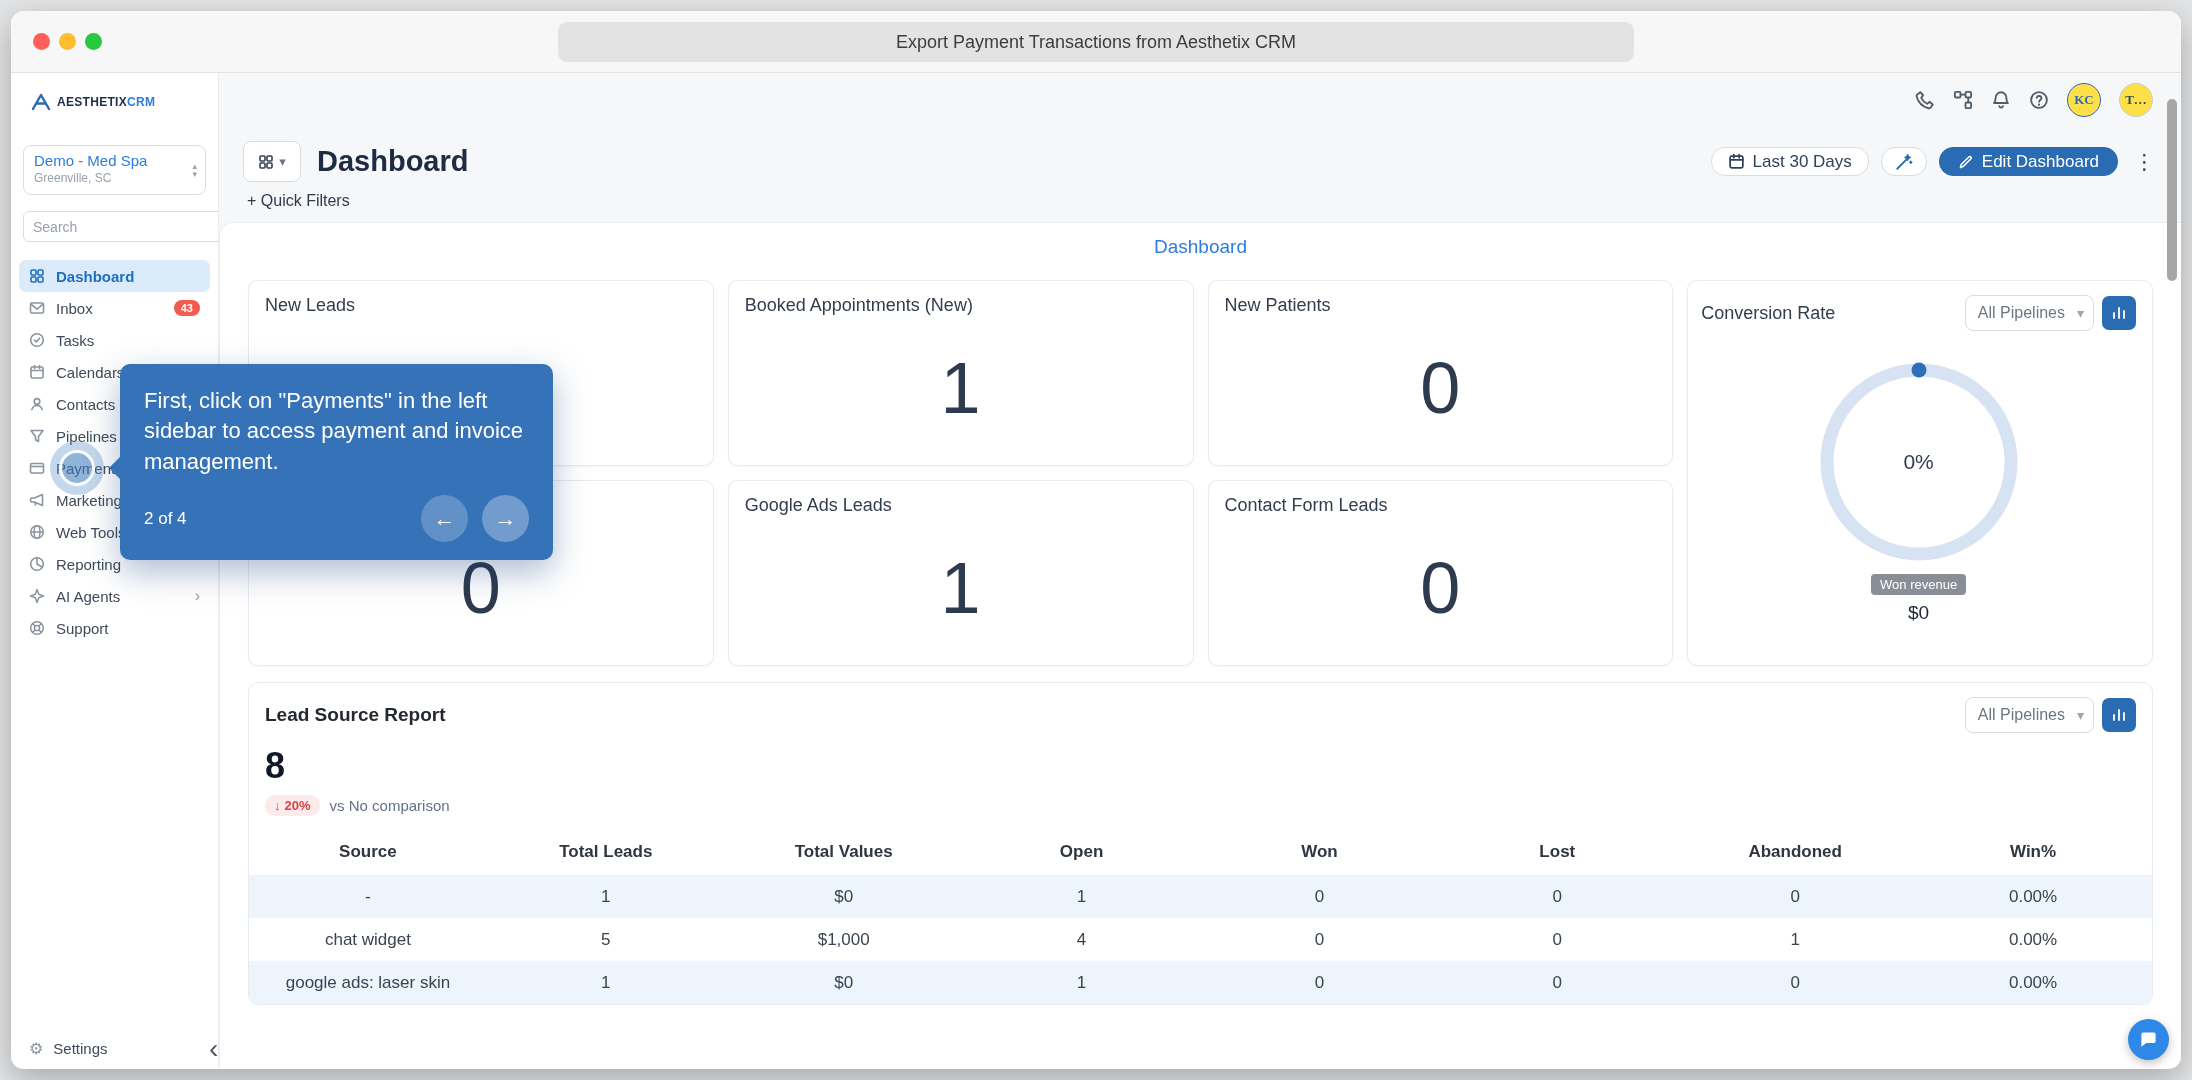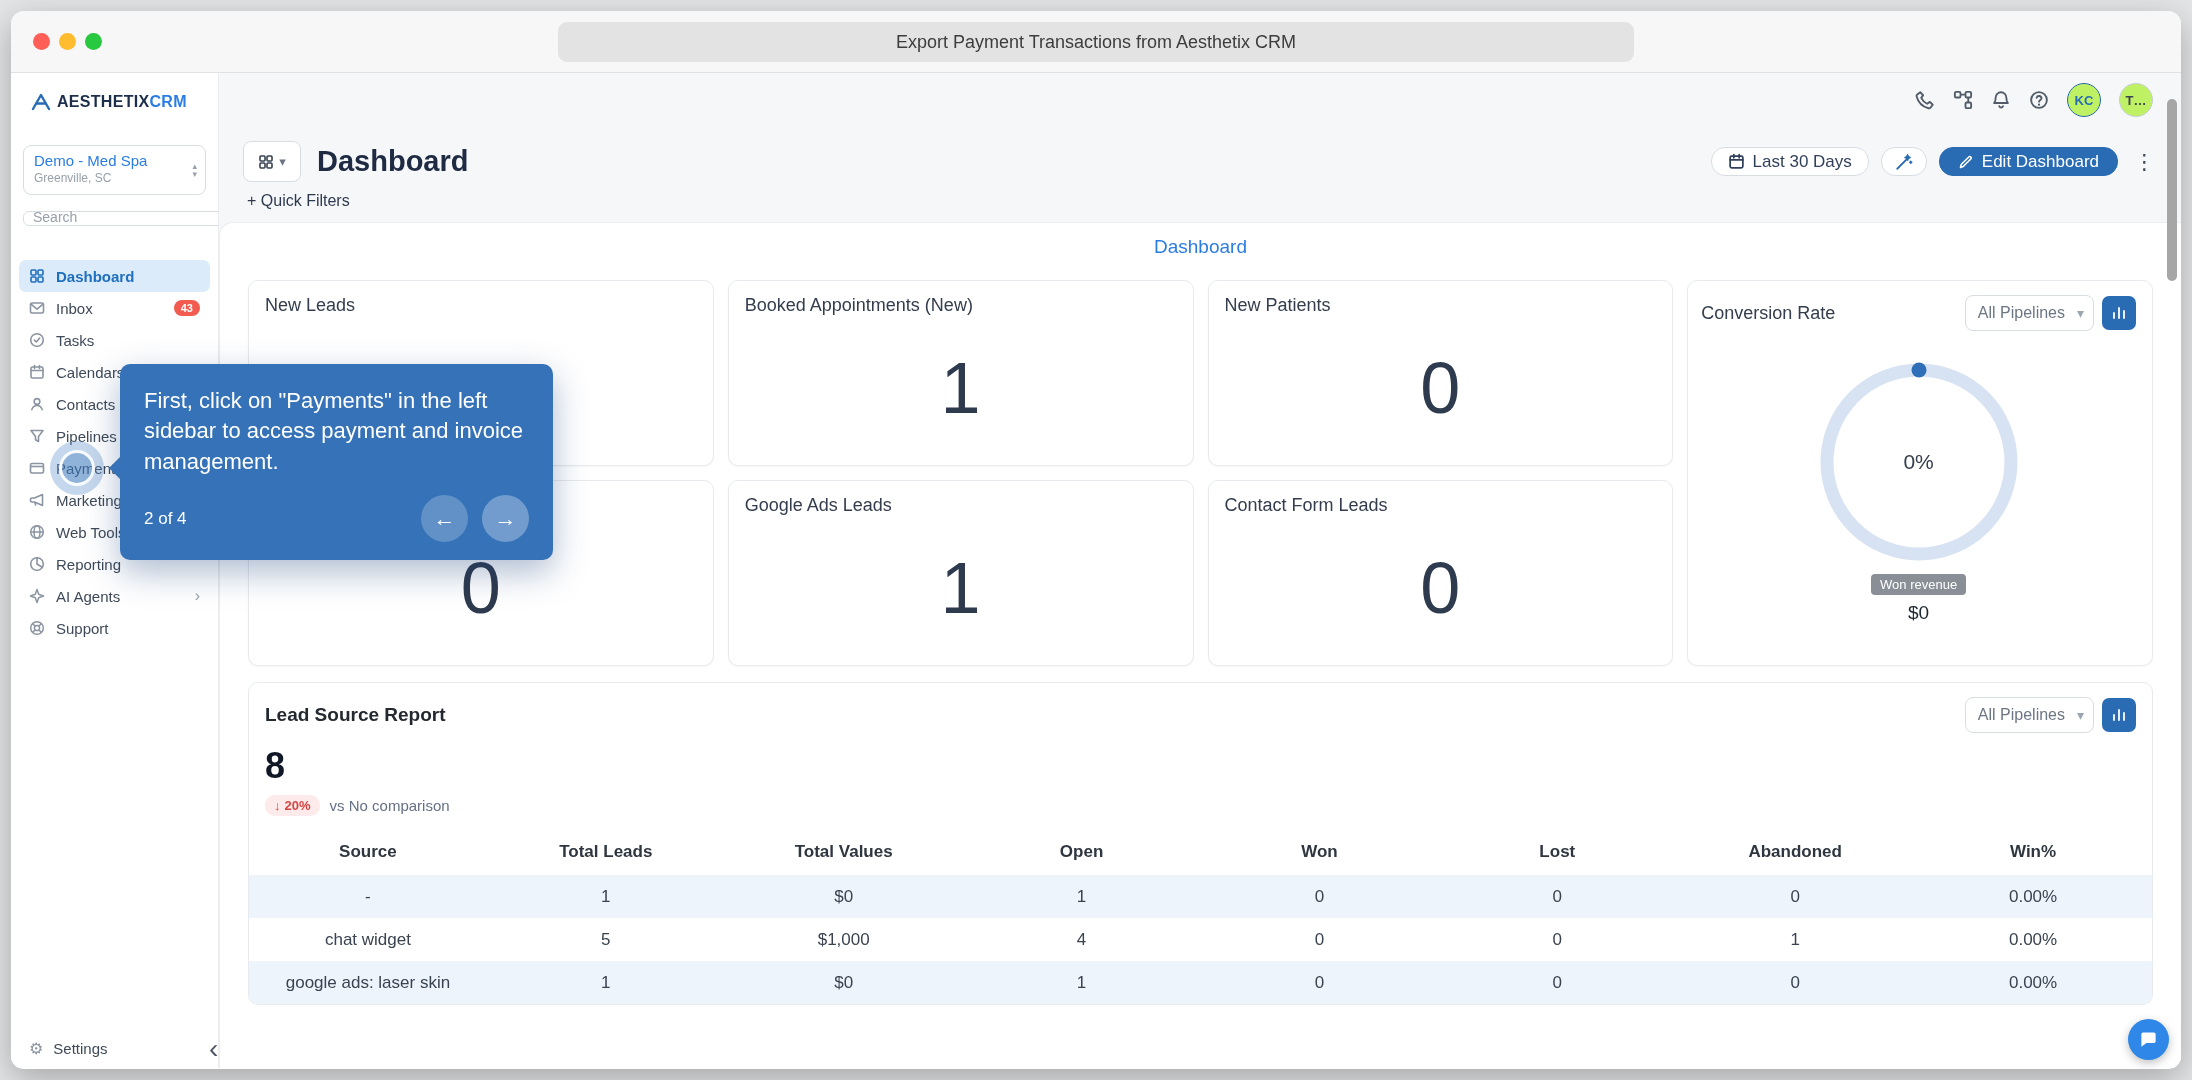--- a/index.html
+++ b/index.html
@@ -21,31 +21,31 @@
   .title-pill{ position:absolute; left:50%; transform:translateX(-50%); top:11px;
     width:1076px; height:40px; background:#e3e3e3; border-radius:9px;
     display:flex; align-items:center; justify-content:center; font-size:18px; color:#3d3d3d; }
 
   .app{ display:flex; height:calc(100% - 63px); position:relative; }
 
   
   .sidebar{ width:208px; background:#fff; border-right:1px solid #ececec;
     display:flex; flex-direction:column; flex:none; }
   .brand{ height:58px; display:flex; align-items:center; padding-left:20px; gap:6px; }
-  .brand-text{ font-size:16px; font-weight:700; color:#1c2e4a; letter-spacing:.3px; }
+  .brand-text{ font-size:12px; font-weight:700; color:#1c2e4a; letter-spacing:.3px; }
   .brand-text .crm{ color:var(--blue-bright); }
   .account-box{ margin:14px 12px 0; border:1px solid var(--border); border-radius:8px;
     padding:6px 24px 6px 10px; position:relative; height:50px; }
   .acc-name{ font-size:15px; color:var(--blue-bright); font-weight:500; white-space:nowrap; }
   .acc-loc{ font-size:12px; color:var(--muted); margin-top:2px; }
   .acc-chevrons{ position:absolute; right:8px; top:50%; transform:translateY(-50%);
     display:flex; flex-direction:column; line-height:8px; font-size:9px; color:var(--muted); }
   .search-row{ margin:16px 12px 0; display:flex; gap:8px; }
-  .search-box{ flex:1; height:15px; border:1px solid var(--border); border-radius:6px;
-    display:flex; align-items:flex-end; padding:0 6px 0 9px; gap:6px; }
+  .search-box{ flex:1; height:31px; border:1px solid var(--border); border-radius:6px;
+    display:flex; align-items:center; padding:0 6px 0 9px; gap:6px; }
   .search-box input{ border:none; outline:none; flex:1; min-width:0; font-size:14px;
     color:#55606e; font-family:inherit; background:transparent; }
   .search-box input::placeholder{ color:var(--muted); }
   .kbd{ border:1px solid var(--border); border-radius:4px; font-size:11px;
     padding:1px 5px; color:#8a93a0; white-space:nowrap; }
   .bolt-btn{ width:34px; height:31px; border:1px solid var(--border); border-radius:6px;
     display:flex; align-items:center; justify-content:center; color:var(--blue-bright); background:#fff; }
   .nav{ margin-top:18px; }
   .nav-item{ height:32px; margin:0 8px; padding:0 10px; display:flex; align-items:center;
     gap:10px; border-radius:7px; color:var(--txt); font-size:15px; }
@@ -58,21 +58,21 @@
   .sidebar-bottom{ margin-top:auto; padding:0 18px 10px; display:flex; align-items:center;
     gap:10px; color:var(--txt); font-size:15px; }
   .gear{ font-size:16px; color:#8b94a1; }
 
   
   .main{ flex:1; min-width:0; display:flex; flex-direction:column; background:#f6f7f9; }
   .topstrip{ height:54px; display:flex; align-items:center; justify-content:flex-end;
     gap:18px; padding-right:28px; flex:none; }
   .ticon{ color:#525c68; display:flex; }
   .avatar{ width:34px; height:34px; border-radius:50%; display:flex; align-items:center;
-    justify-content:center; font-size:13px; background:#bef264; font-weight:600; }
+    justify-content:center; font-size:13px; background:#fde047; font-weight:600;font-family:Liberation Serif, serif; }
   .avatar.kc{ border:1.5px solid var(--blue); color:var(--blue); }
   .avatar.t{ border:1.5px solid #c8cdd5; color:#3e4650; }
 
   .main-header{ display:flex; align-items:center; padding:14px 26px 6px 24px; flex:none; }
   .grid-btn{ width:58px; height:41px; background:#fff; border:1px solid var(--border);
     border-radius:8px; display:flex; align-items:center; justify-content:center; gap:5px; color:#374151; }
   .caret{ font-size:13px; color:#6b7583; }
   .page-title{ font-size:29px; font-weight:700; color:#1e2b42; margin-left:16px; }
   .spacer{ flex:1; }
   .btn{ height:29px; border-radius:14px; display:flex; align-items:center; gap:8px;

